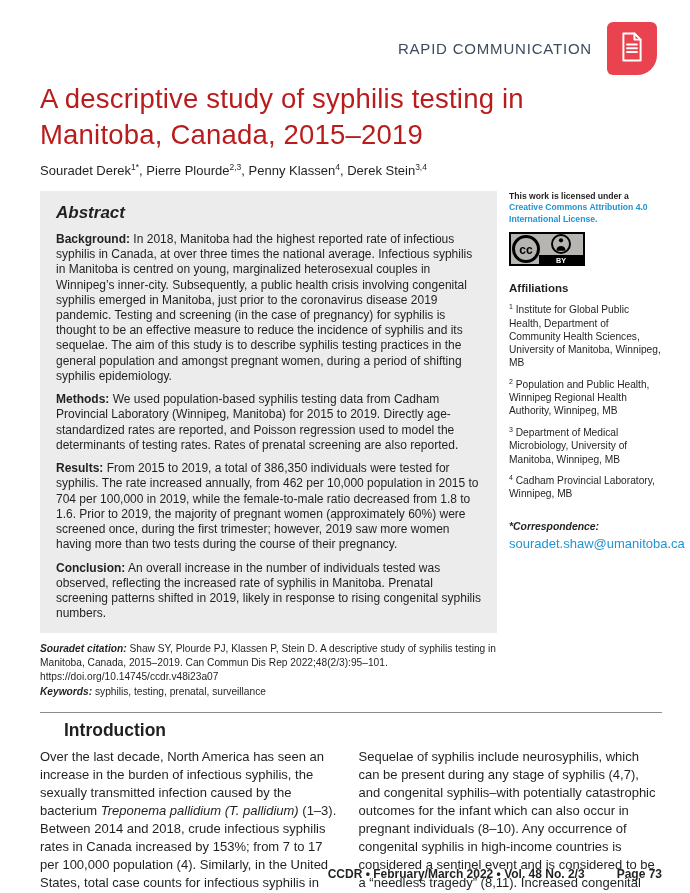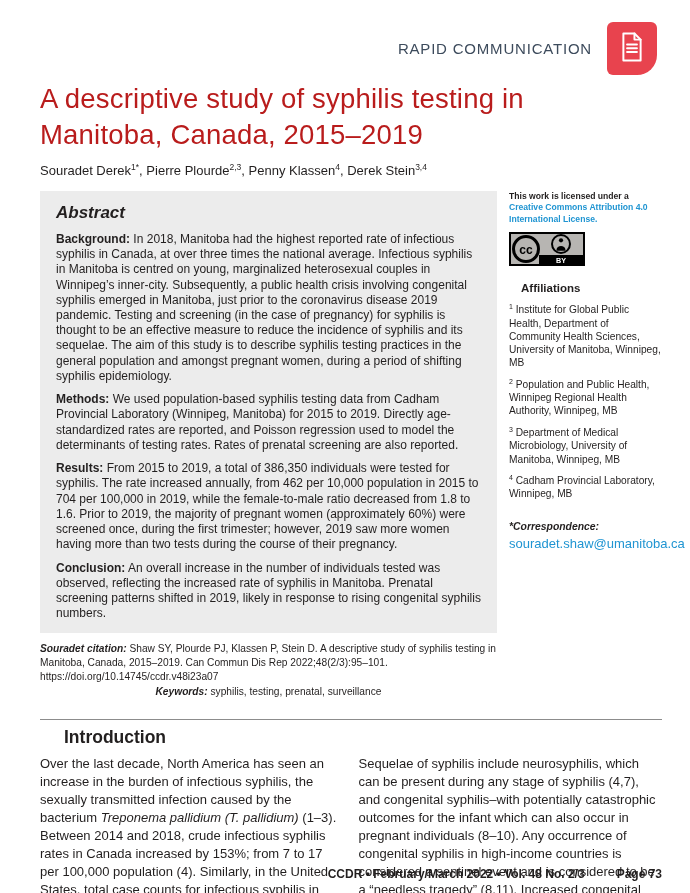--- a/index.html
+++ b/index.html
@@ -19,28 +19,28 @@
   .authors{margin:9px 40px 0;font-size:13px;}
   .authors sup{font-size:8.5px;}
   
   .content-row{display:flex;margin:13px 28px 0 40px;gap:12px;}
   .main-col{flex:0 0 457px;width:457px;}
   .abstract-box{background:var(--abstract-bg,#ececec);padding:12px 16px 4px;}
   .abstract-box h2{margin:0 0 9px;font-size:17px;font-weight:bold;font-style:italic;}
   .abs-p{margin:0 0 8px;font-size:12px;line-height:1.27;}
   .citation{margin:9px 0 0;font-size:10.2px;line-height:1.36;}
   .citation .lead-it{font-weight:bold;font-style:italic;}
-  .keywords{margin:1px 0 12px;text-align:center;}
+  .keywords{margin:1px 0 5px;}
   
   .sidebar{flex:1;min-width:0;}
   .license{margin:0 0 7px;font-size:8.6px;font-weight:bold;line-height:1.32;}
   .link{color:var(--link-blue,#2095d2);text-decoration:none;cursor:pointer;}
   .cc-badge{display:block;margin:0 0 12px;cursor:pointer;}
   .badge-field{fill:var(--badge-gray,#b7b5b2);}
-  .aff-heading{margin:6px 12px 8px;font-size:11.5px;font-weight:bold;}
+  .aff-heading{margin:6px 0 8px;font-size:11.5px;font-weight:bold;}
   .aff-p{margin:0 0 7px;font-size:10.2px;line-height:1.3;}
   .aff-p sup{font-size:7px;}
   .corr-label{margin:20px 0 2px;font-size:10.4px;font-weight:bold;font-style:italic;}
   .corr-email{font-size:13px;}
   
   .divider{border:none;border-top:1px solid #8c8c8c;margin:8px 28px 0 40px;}
   .intro-heading{margin:7px 64px 7px;font-size:17.5px;font-weight:bold;}
   .intro-cols{display:flex;gap:15px;margin:0 28px 0 40px;}
   .intro-col{flex:1;min-width:0;}
   .intro-p{margin:0 0 28px;font-size:13px;line-height:1.38;}

